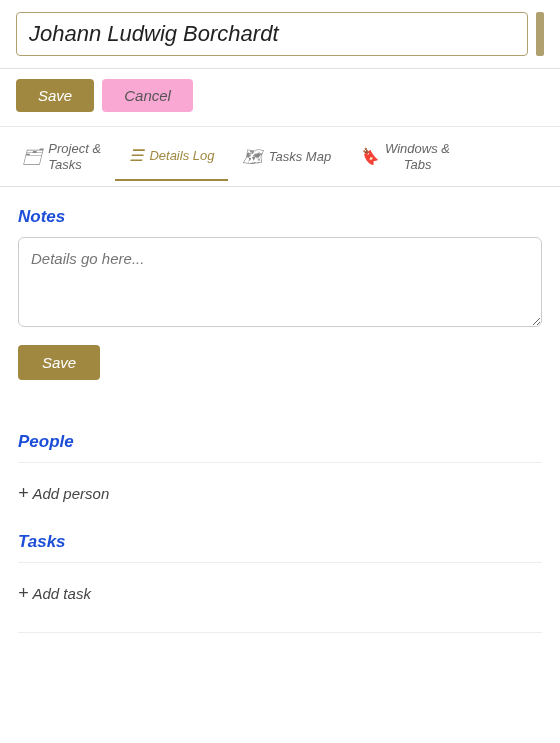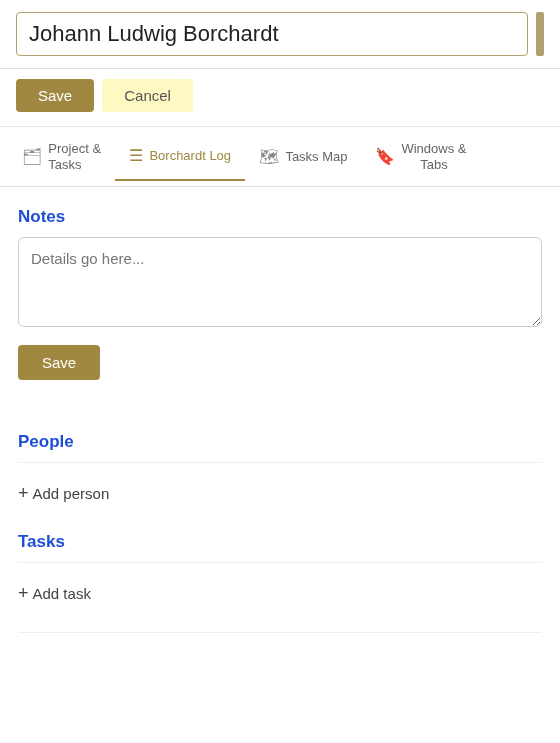--- a/index.html
+++ b/index.html
@@ -1,18 +1,19 @@
 <!DOCTYPE html>
 <html><head>
   <meta charset="utf-8">
   <style>
     * {
       box-sizing: border-box;
       margin: 0;
       padding: 0;
+      font-style: italic;
     }
 
     body {
       font-family: -apple-system, BlinkMacSystemFont, 'Segoe UI', sans-serif;
       background: #fff;
       width: 560px;
       min-height: 743px;
       overflow-x: hidden;
     }
 
@@ -54,21 +55,21 @@
       background: #a08840;
       color: #fff;
       border: none;
       border-radius: 4px;
       padding: 8px 22px;
       font-size: 15px;
       cursor: pointer;
     }
 
     .btn-cancel {
-      background: #fef9c3;
+      background: #f9a8d4;
       color: #555;
       border: none;
       border-radius: 4px;
       padding: 8px 22px;
       font-size: 15px;
       cursor: pointer;
     }
 
     .nav-tabs {
       display: flex;
@@ -180,21 +181,21 @@
   <button class="btn-cancel">Cancel</button>
 </div>
 
 <nav class="nav-tabs">
   <div class="nav-tab">
     <span class="nav-tab-icon">🗂</span>
     <span style="line-height:1.2;">Project &amp;<br>Tasks</span>
   </div>
   <div class="nav-tab active">
     <span class="nav-tab-icon">☰</span>
-    <span>Borchardt Log</span>
+    <span>Details Log</span>
   </div>
   <div class="nav-tab">
     <span class="nav-tab-icon">🗺</span>
     <span>Tasks Map</span>
   </div>
   <div class="nav-tab">
     <span class="nav-tab-icon">🔖</span>
     <span style="line-height:1.2;text-align:center;">Windows &amp;<br>Tabs</span>
   </div>
 </nav>

